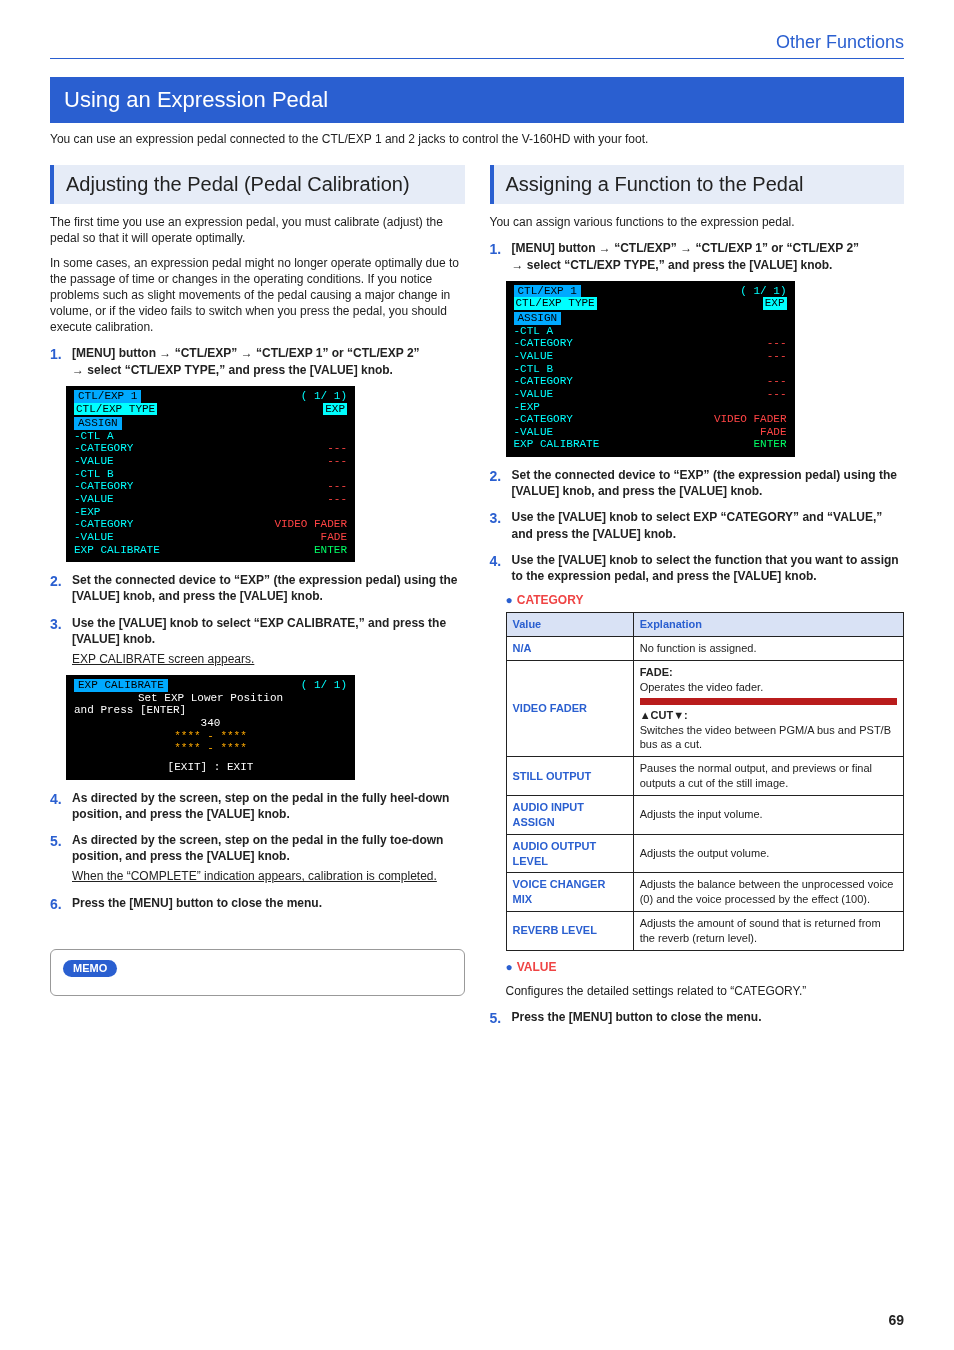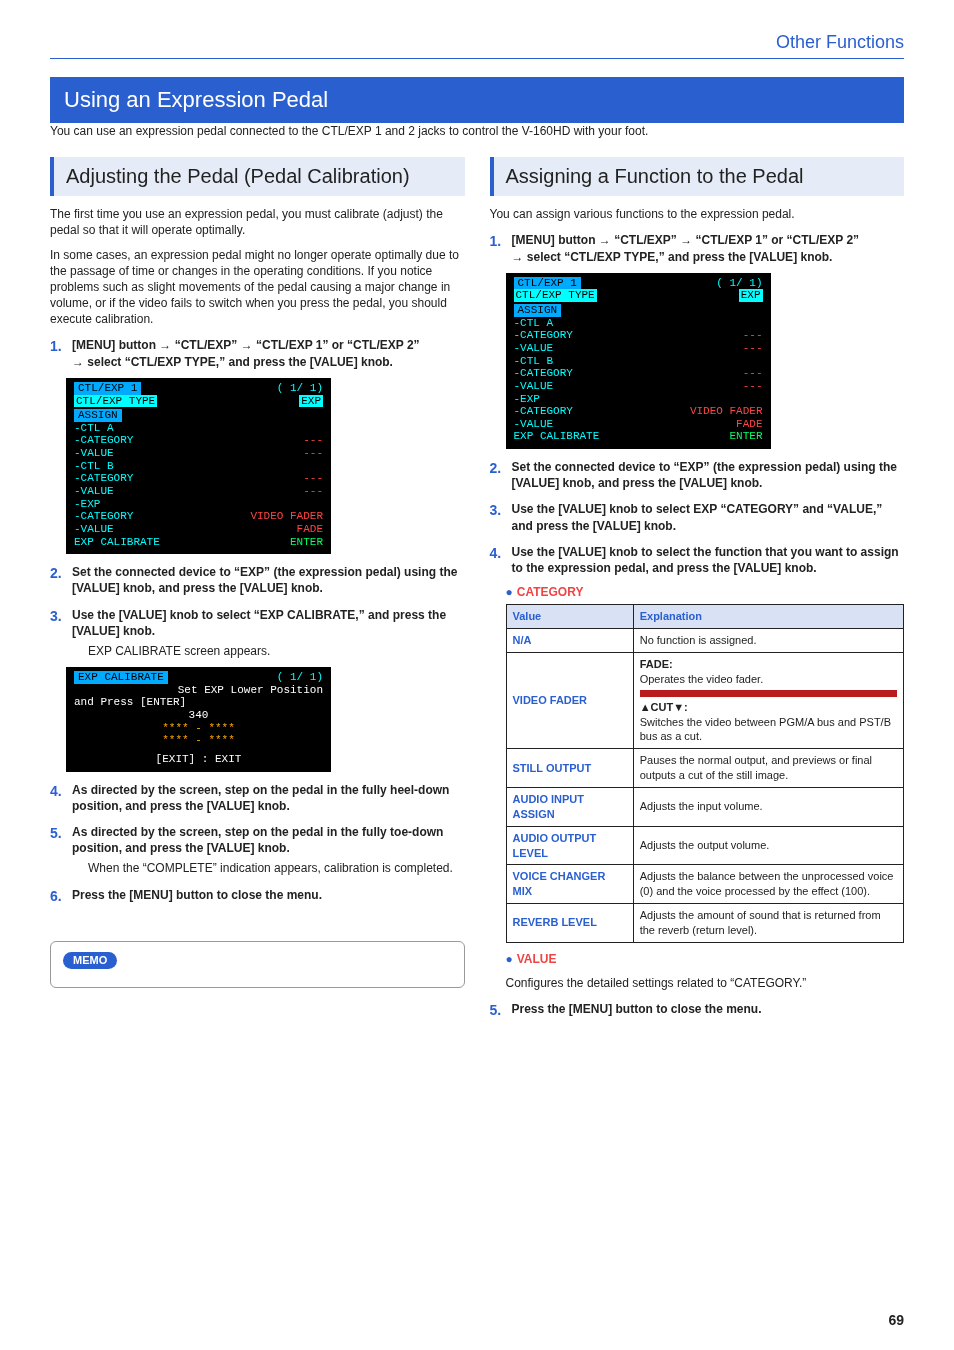--- a/index.html
+++ b/index.html
@@ -20,20 +20,21 @@
     text-align: right;
     padding-bottom: 4px;
   }
   .top-rule { border: 0; border-top: 1px solid #2a5fd0; margin-bottom: 18px; }
   .bar-h2 {
     background: #2a5fd0;
     color: #fff;
     font-size: 22px;
     font-weight: 400;
     padding: 8px 14px;
+    margin-bottom: 8px;
   }
   .intro { margin-bottom: 18px; }
   .cols { display: flex; gap: 25px; }
   .col { flex: 1; min-width: 0; }
   .bar-h3 {
     background: #e6ecf7;
     color: #222;
     font-size: 20px;
     font-weight: 400;
     padding: 6px 12px;
@@ -45,41 +46,41 @@
   .step-num { color: #2a5fd0; font-size: 14px; min-width: 16px; }
   .step-body { flex: 1; color: #222; font-size: 12px; }
   .step-body .nonbold { font-weight: normal; }
   .screenshot {
     background: #000;
     color: #0ff;
     font-family: "Courier New", monospace;
     font-size: 11px;
     padding: 4px 8px 6px 8px;
     margin: 8px 0 10px 16px;
-    width: 265px;
+    width: 289px;
     line-height: 1.15;
   }
   .screenshot .titlebar {
     background: #0af;
     color: #000;
     display: inline-block;
     padding: 0 4px;
     margin-right: 10px;
   }
   .screenshot .page { float: right; color: #0ff; }
   .screenshot .sel { background: #0ff; color: #000; padding: 0 2px; }
   .screenshot .row { display: flex; justify-content: space-between; }
   .screenshot .label { color: #0ff; }
   .screenshot .val-red { color: #f44; }
   .screenshot .val-grn { color: #0f6; }
   .screenshot .section { background: #0af; color: #000; display: inline-block; padding: 0 4px; margin-top: 2px; }
   .screenshot .white { color: #fff; text-align: center; }
   .screenshot .orange { color: #fa0; text-align:center; }
   .screenshot .center { text-align: center; }
-  .sub-indent { margin-left: 16px; margin-top: 4px; font-weight: normal; }
+  .sub-indent { margin-left: 0; margin-top: 4px; font-weight: normal; text-decoration: underline; }
   .memo-box {
     border: 1px solid #999;
     border-radius: 6px;
     padding: 10px 12px 12px 12px;
     margin-top: 36px;
   }
   .memo-tag {
     display: inline-block;
     background: #2a5fd0;
     color: #fff;
@@ -203,21 +204,21 @@
     <div class="step">
       <div class="step-num">3.</div>
       <div class="step-body">
         <span>Use the [VALUE] knob to select “EXP CALIBRATE,” and press the [VALUE] knob.</span>
         <div class="sub-indent nonbold">EXP CALIBRATE screen appears.</div>
       </div>
     </div>
 
     <div class="screenshot">
       <div><span class="titlebar">EXP CALIBRATE</span><span class="page">( 1/ 1)</span></div>
-      <div class="white" style="text-align:right">Set EXP Lower Position</div>
+      <div class="white" style="text-align:center">Set EXP Lower Position</div>
       <div class="white" style="text-align:left">and Press [ENTER]</div>
       <div class="white center">340</div>
       <div class="orange">**** - ****</div>
       <div class="orange">**** - ****</div>
       <div class="white center" style="margin-top:6px">[EXIT] : EXIT</div>
     </div>
 
     <div class="step">
       <div class="step-num">4.</div>
       <div class="step-body">As directed by the screen, step on the pedal in the fully heel-down position, and press the [VALUE] knob.</div>

